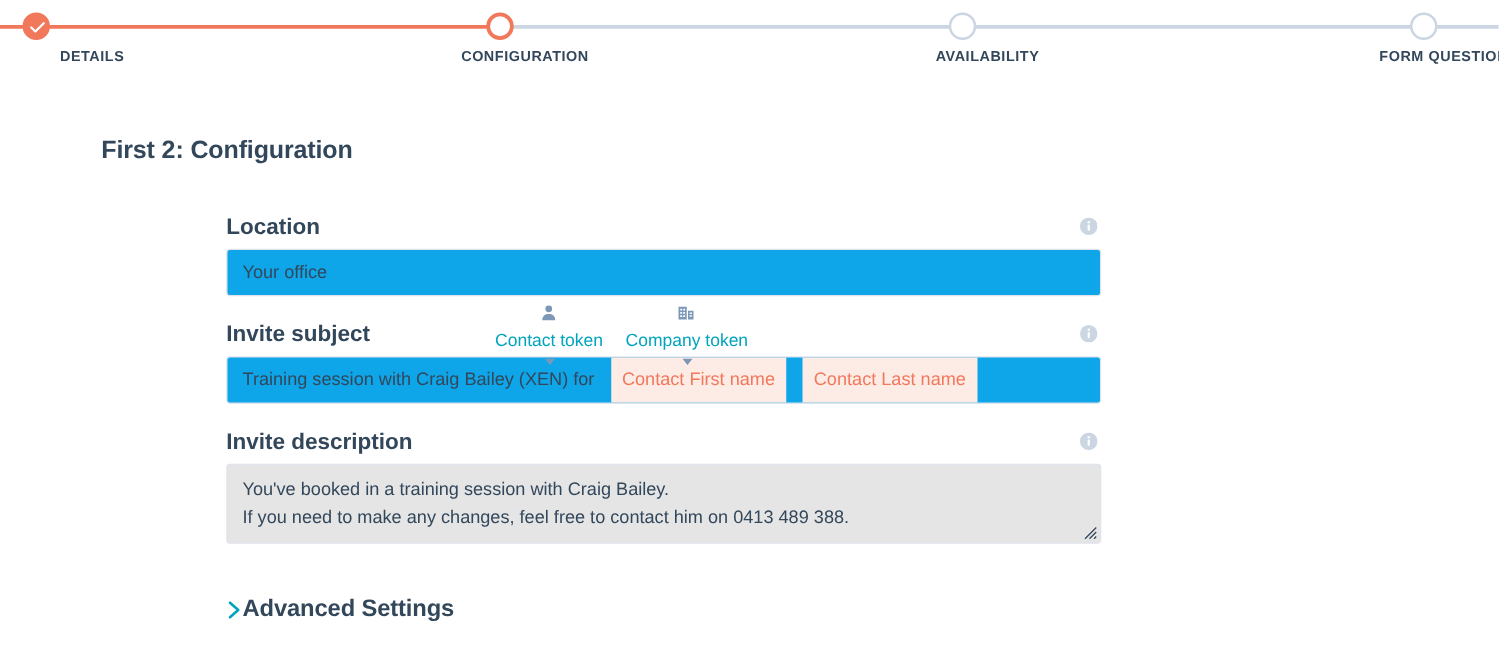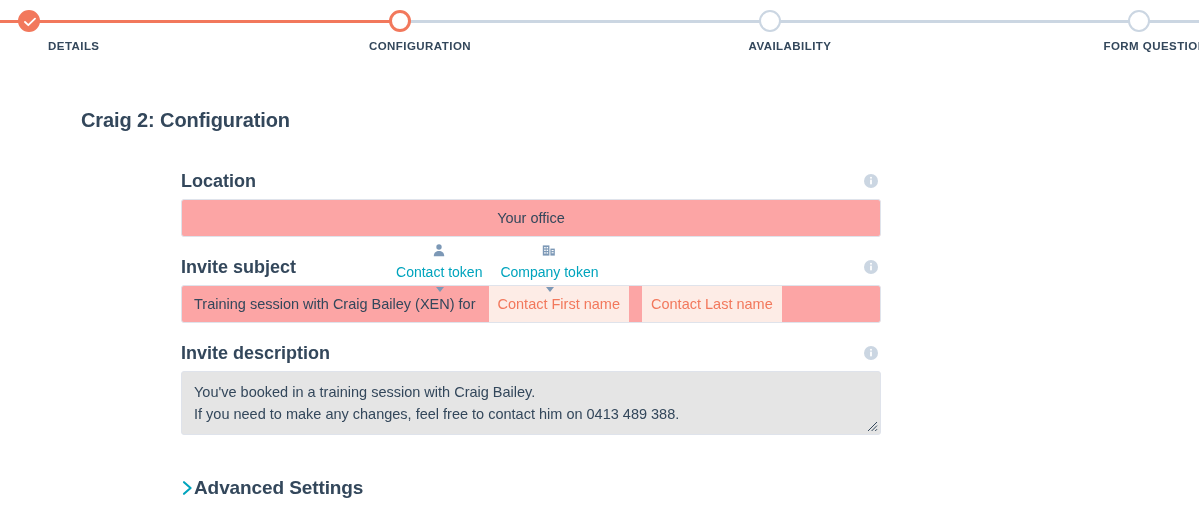--- a/index.html
+++ b/index.html
@@ -155,31 +155,30 @@
     position: absolute;
     right: 3px;
     top: 2px;
     width: 14px;
     height: 14px;
   }
 
   .input-box {
     box-sizing: border-box;
     width: 700px;
-    background: #fca5a5;
+    background: #0ea5e9;
     border: 1px solid #dfe3eb;
     border-radius: 3px;
     font-size: 14.5px;
     color: #33475b;
     padding: 0 12px;
     height: 38px;
     line-height: 36px;
     white-space: nowrap;
     overflow: hidden;
-    text-align: center;
   }
   .input-box.subject {
     display: flex;
     align-items: center;
     gap: 0;
     padding-left: 12px;
   }
   .subject-text {
     font-size: 14.5px;
     color: #33475b;
@@ -266,21 +265,21 @@
     <div class="step-dot"></div>
     <div class="step-label l-center">AVAILABILITY</div>
   </div>
 
   <div class="step" style="left:1139px;">
     <div class="step-dot"></div>
     <div class="step-label l-center">FORM QUESTIONS</div>
   </div>
 </div>
 
-<div class="page-title">Craig 2: Configuration</div>
+<div class="page-title">First 2: Configuration</div>
 
 <div class="form">
 
   <div class="field">
     <div class="field-header">
       <span class="field-label">Location</span>
       <svg class="info-icon" viewBox="0 0 14 14">
         <circle cx="7" cy="7" r="7" fill="#cbd6e2"></circle>
         <circle cx="7" cy="3.7" r="1" fill="#ffffff"></circle>
         <rect x="6.1" y="5.6" width="1.8" height="5" rx="0.8" fill="#ffffff"></rect>

